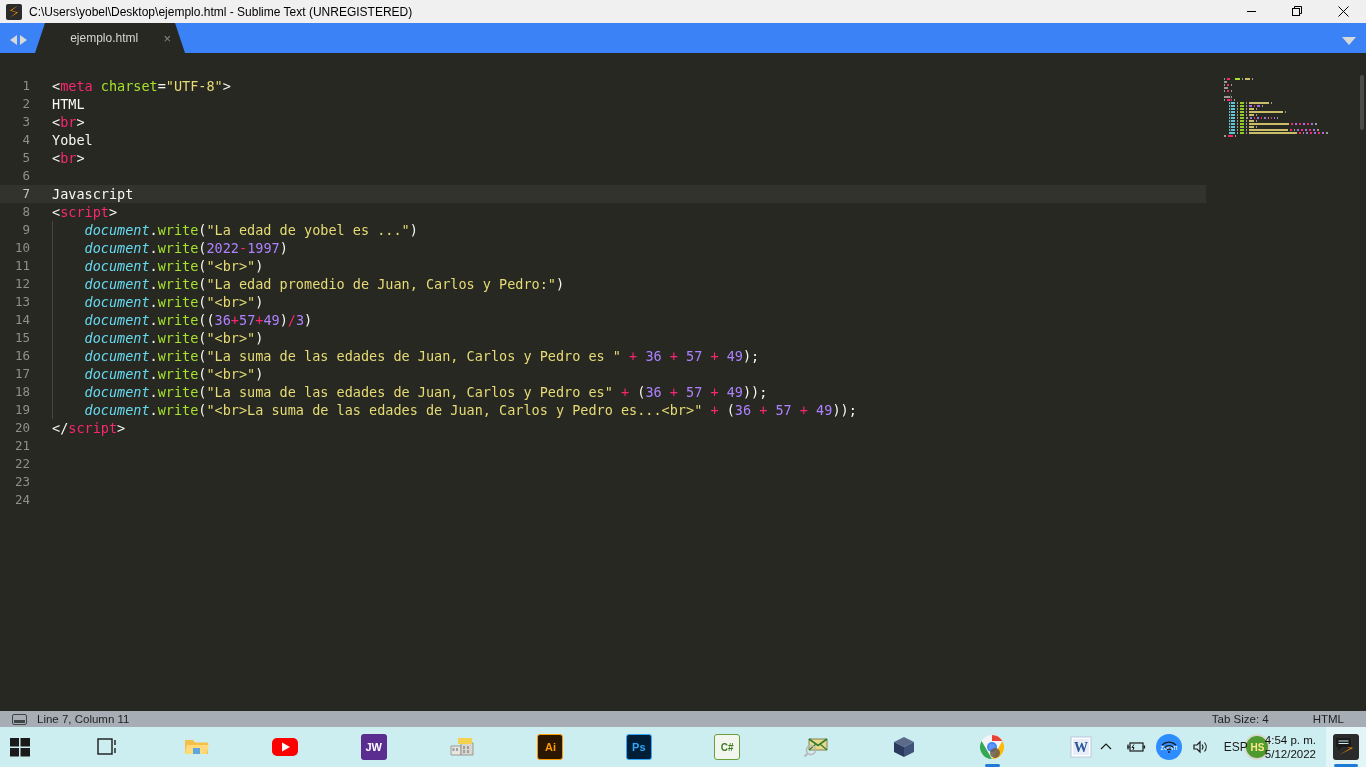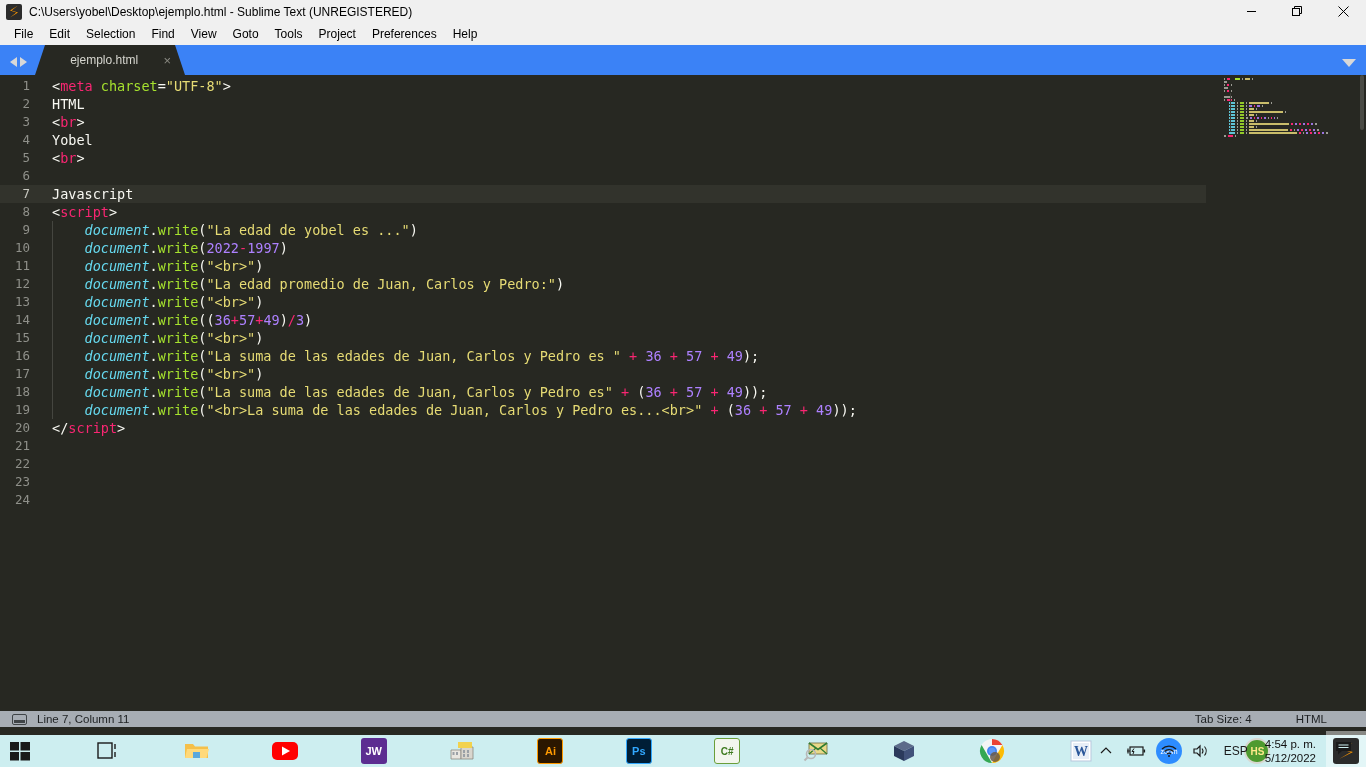--- a/index.html
+++ b/index.html
@@ -129,26 +129,26 @@
     font-size: 11.5px; color: #1d2022;
   }
   .status-icon {
     width: 15px; height: 11px; border: 1.5px solid #3f4447; border-radius: 2px;
     margin-left: 12px; margin-right: 10px; position: relative;
   }
   .status-icon::after {
     content: ""; position: absolute; left: 1px; right: 1px; bottom: 1px;
     height: 3px; background: #3f4447;
   }
-  .status-right { position: absolute; right: 17px; display: flex; align-items: center; }
+  .status-right { position: absolute; right: 0; display: flex; align-items: center; }
   .status-right span { padding: 0 22px; }
 
   
   .taskbar {
-    position: absolute; left: 0; right: 0; bottom: 0; height: 32px;
+    position: absolute; left: 0; right: 0; bottom: 0; height: 40px;
     background: #cdeef0; display: flex; align-items: center; gap: 48px;
   }
   .tb-btn {
     width: 47px; height: 40px; display: flex; align-items: center; justify-content: center;
     position: relative;
   }
   .tb-btn.active { background: rgba(255,255,255,0.45); }
   .tb-btn.active::after {
     content: ""; position: absolute; bottom: 0; left: 8px; right: 8px; height: 3px;
     background: #1f7ad6; border-radius: 2px;
@@ -190,32 +190,20 @@
       </div>
       <div class="win-btn close">
         <svg width="11" height="11" viewBox="0 0 11 11">
             <line x1="0.5" y1="0.5" x2="10.5" y2="10.5" stroke="currentColor" stroke-width="1"></line>
             <line x1="10.5" y1="0.5" x2="0.5" y2="10.5" stroke="currentColor" stroke-width="1"></line>
           </svg>
       </div>
     </div>
   </div>
 
-  <div class="menubar">
-    <div class="menu-item">File</div>
-    <div class="menu-item">Edit</div>
-    <div class="menu-item">Selection</div>
-    <div class="menu-item">Find</div>
-    <div class="menu-item">View</div>
-    <div class="menu-item">Goto</div>
-    <div class="menu-item">Tools</div>
-    <div class="menu-item">Project</div>
-    <div class="menu-item">Preferences</div>
-    <div class="menu-item">Help</div>
-  </div>
 
   <div class="tabbar">
     <div class="tab-arrows">
       <div class="tri tri-left"></div>
       <div class="tri tri-right"></div>
     </div>
     <div class="tab">
       <span class="tab-label">ejemplo.html</span>
       <span class="tab-close">×</span>
     </div>

